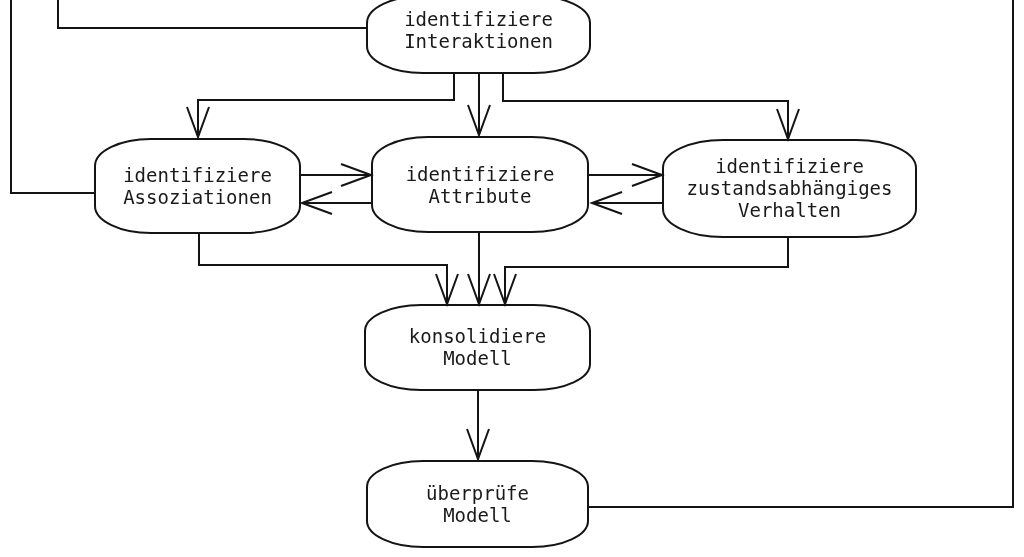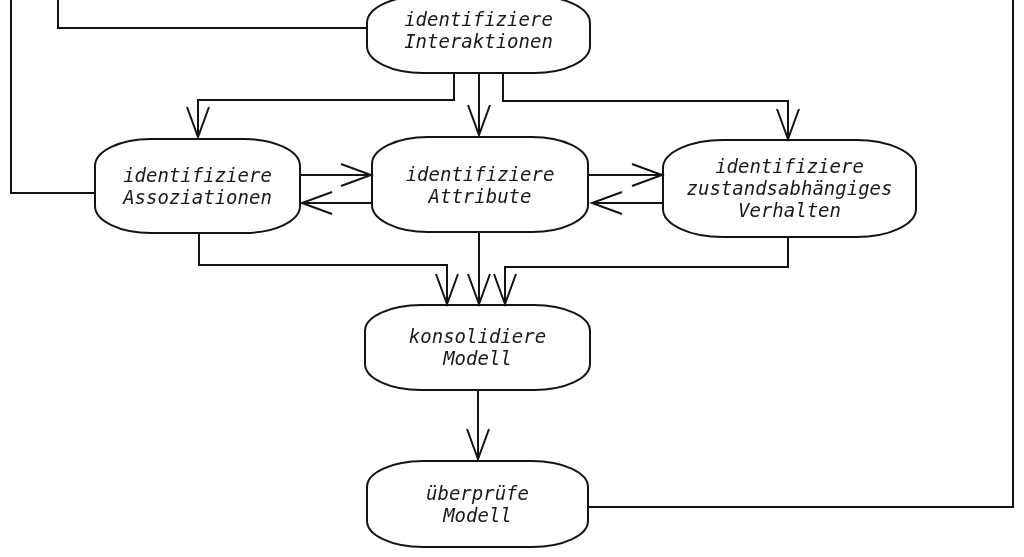--- a/index.html
+++ b/index.html
@@ -5,21 +5,20 @@
   html, body {
     margin: 0;
     padding: 0;
     background: #ffffff;
   }
   .page {
     width: 1024px;
     height: 557px;
     overflow: hidden;
     background: #ffffff;
-    font-style: italic;
   }
   svg text {
     font-family: "DejaVu Sans Mono", "Liberation Mono", monospace;
     font-size: 19px;
     fill: #1a1a1a;
   }
 </style>
 </head>
 <body>
 

